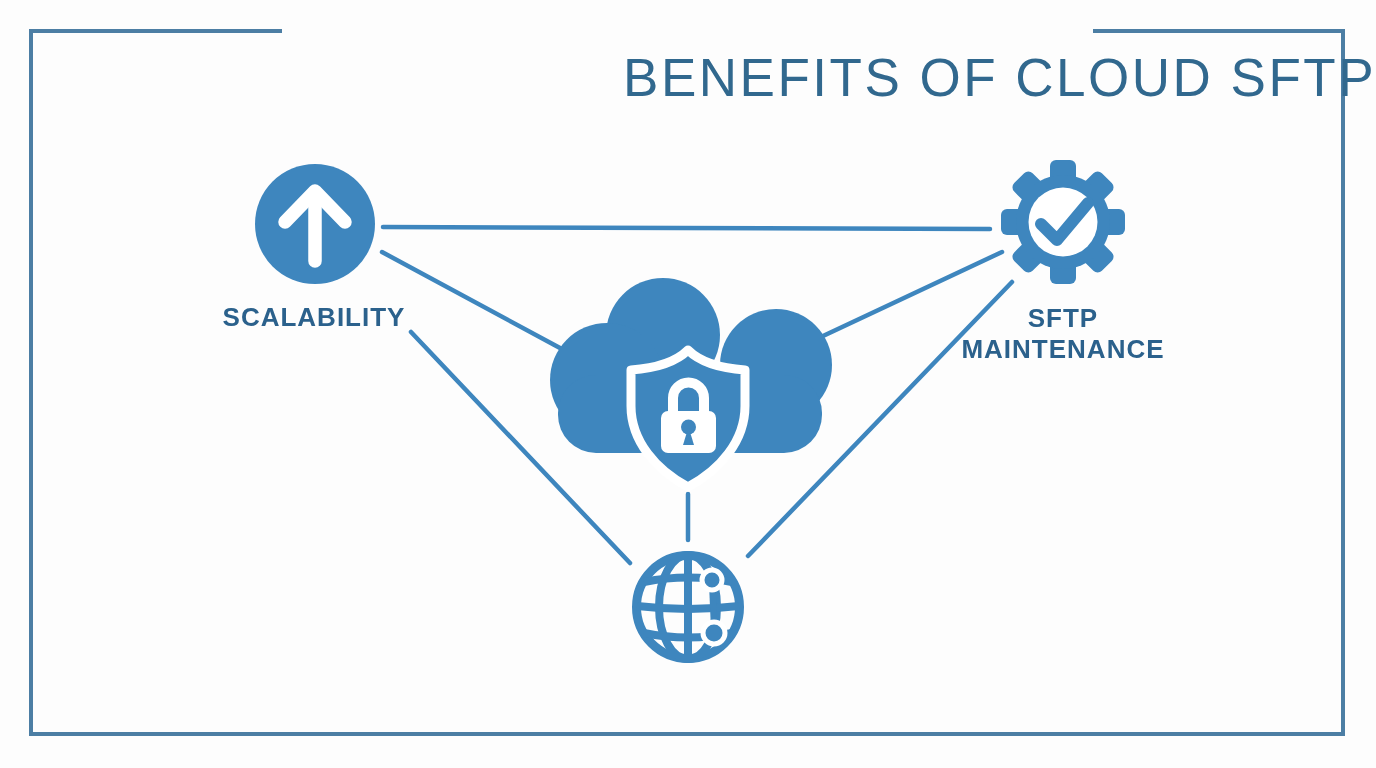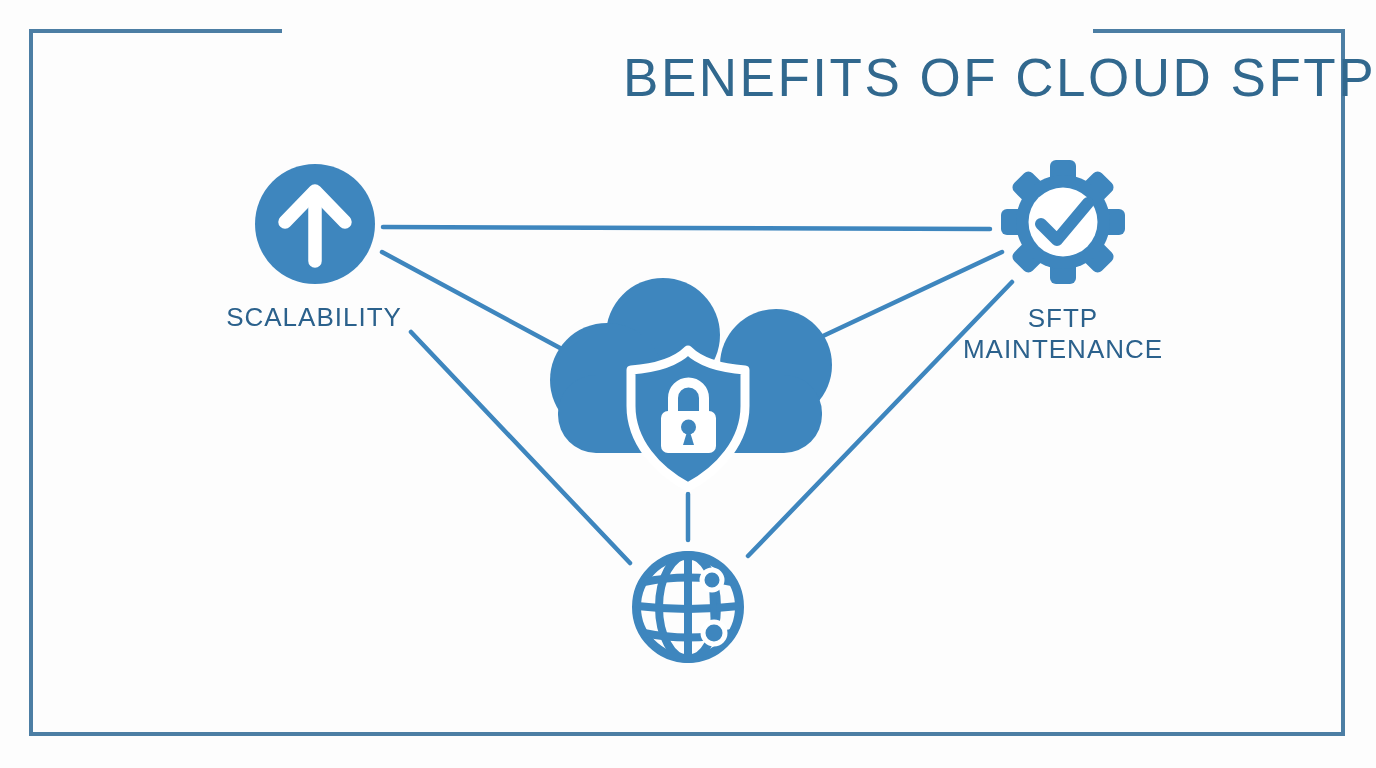--- a/index.html
+++ b/index.html
@@ -35,20 +35,21 @@
     margin-top:21px;
   }
   .node-label{
     position:absolute;
     text-align:center;
     font-size:26px;
     letter-spacing:1px;
     color:var(--label-text);
     line-height:31px;
     white-space:nowrap;
+    font-weight:bold;
   }
   .node-label span{display:block;}
   .lbl-scalability{left:194px;top:302px;width:240px;}
   .lbl-zero{left:928px;top:303px;width:270px;}
   .lbl-global{left:538px;top:678px;width:300px;}
   .icon{position:absolute;}
   .icon-scalability{left:255px;top:164px;}
   .icon-gear{left:998px;top:157px;}
   .icon-cloud{left:540px;top:275px;}
   .icon-globe{left:626px;top:545px;}

